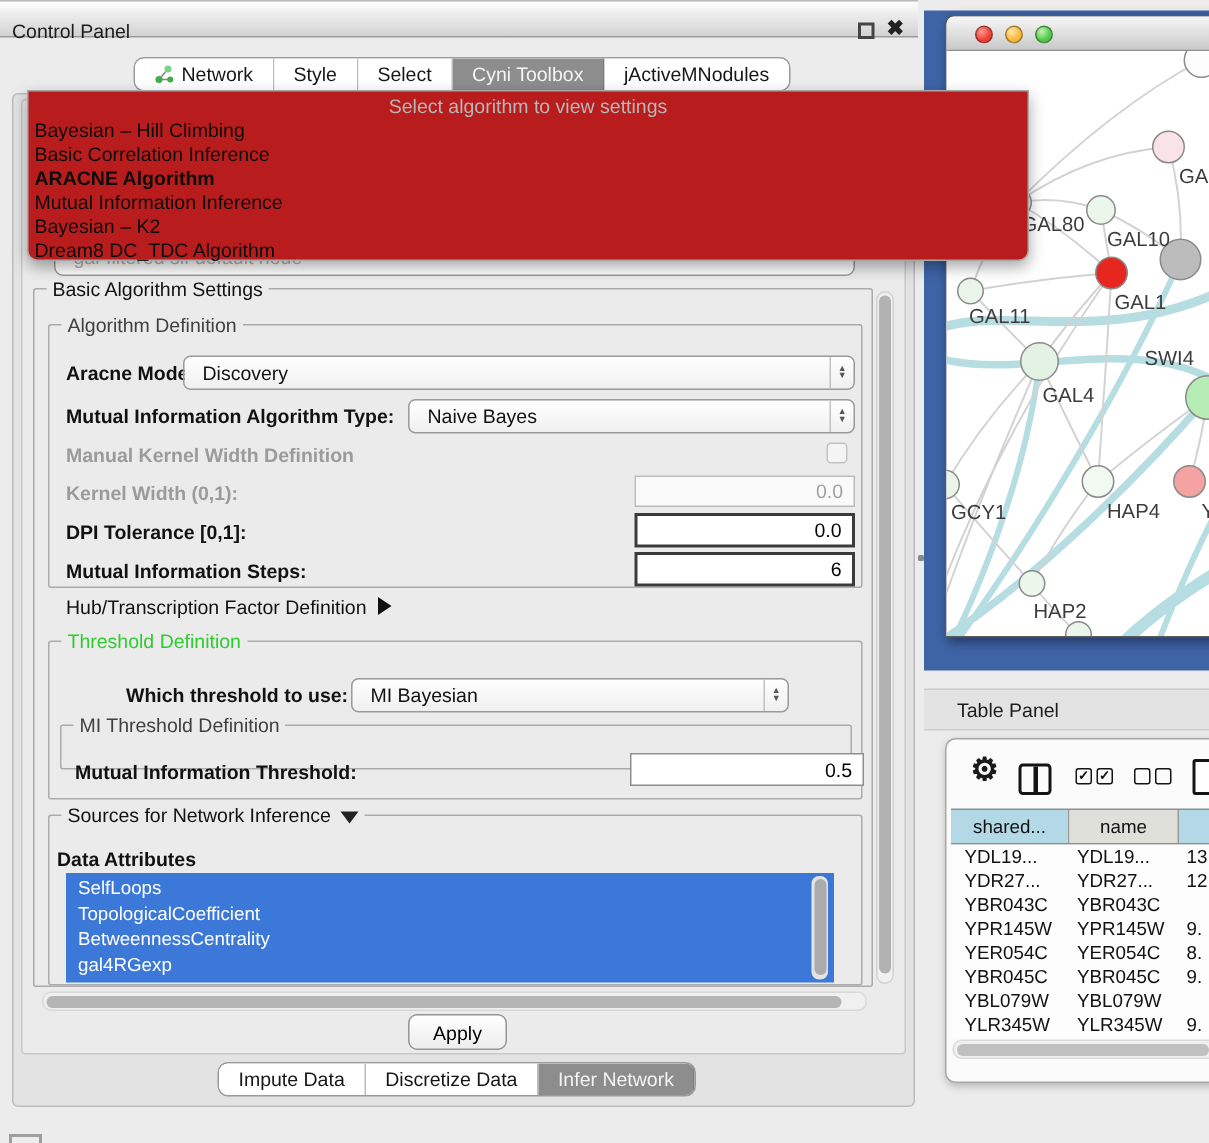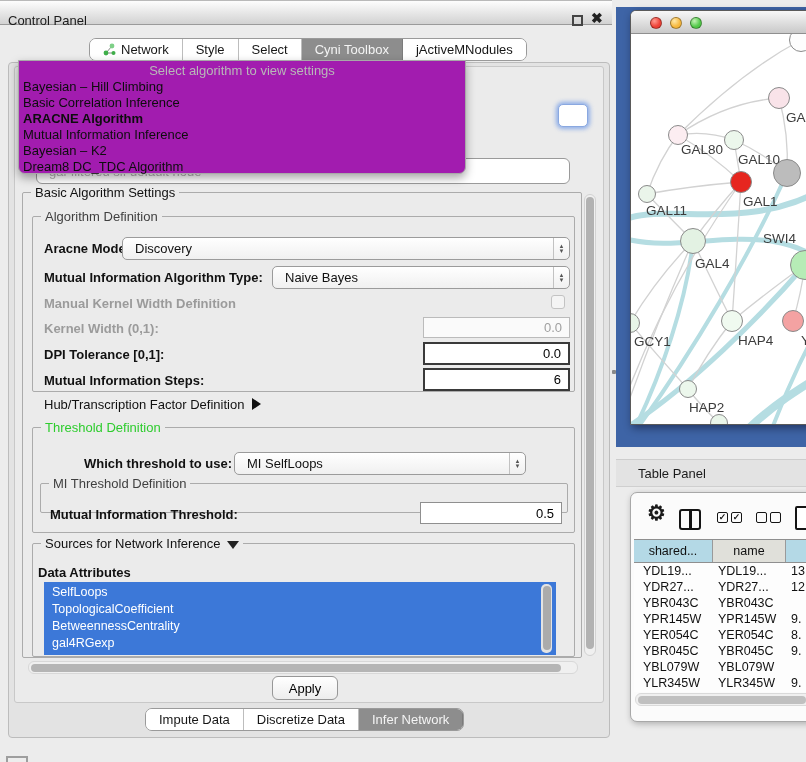--- a/index.html
+++ b/index.html
@@ -26,21 +26,21 @@
     border:1px solid #bcbcbc; border-radius:4px; }
   #inner-panel { left:14px; top:66px; width:590px; height:637px; background:#ebebeb;
     border:1px solid #c8c8c8; border-radius:3px; }
   
   #combo-behind { left:36px; top:158px; width:534px; height:26px; background:#fff;
     border:1px solid #9a9a9a; border-radius:6px; z-index:2; }
   #combo-behind span { position:absolute; left:12px; top:5px; font-size:13px; color:#b3b3b3; }
   #combo-frag { left:558px; top:104px; width:30px; height:23px; background:#fff;
     border:1px solid #8aa8e0; border-radius:5px; box-shadow:0 0 4px 2px rgba(90,140,230,.65); z-index:2; }
   
-  #popup { left:18px; top:60px; width:448px; height:114px; background:#a21caf; z-index:40;
+  #popup { left:18px; top:60px; width:668px; height:114px; background:#b91c1c; z-index:40;
     border:1px solid #a8a8a8; border-radius:0 0 7px 7px; box-shadow:0 4px 10px rgba(0,0,0,.35); }
   #popup-placeholder { left:0; top:2px; width:100%; text-align:center; font-size:13px; color:#b8b8b8; }
   .popup-item { position:absolute; left:4px; width:540px; height:16px; font-size:13px; line-height:16px; color:#0d0d0d; }
   .popup-item.sel { font-weight:bold; }
   
   .fieldset { position:absolute; border:1px solid #ababab; border-radius:2px; }
   .legend { position:absolute; top:-8px; background:#ebebeb; padding:0 4px; font-size:13px; }
   .legend.blue  { color:#404040; }
   .legend.green { color:#2ecc2e; }
   #fs-settings { left:22px; top:192px; width:560px; height:466px; }
@@ -371,31 +371,31 @@
 
 <div class="lbl" style="left:44px;top:397px">
   <span>Hub/Transcription Factor Definition</span><span class="tri-r"></span>
 </div>
 
 <div class="fieldset" id="fs-threshold">
   <span class="legend green" style="left:8px">Threshold Definition</span>
 </div>
 <div class="lbl b" style="left:84px;top:456px">Which threshold to use:</div>
 <div class="combo" style="left:234px;top:452px;width:292px">
-  <span class="cv">MI SelfLoops</span>
+  <span class="cv">MI Bayesian</span>
   <span class="stepper">
       <span>▲</span>
       <span>▼</span>
     </span>
 </div>
 <div class="fieldset" id="fs-midef" style="background:transparent">
   <span class="legend blue" style="left:8px">MI Threshold Definition</span>
 </div>
 <div class="lbl b" style="left:50px;top:507px">Mutual Information Threshold:</div>
-<div class="tin" style="left:420px;top:502px;width:142px;height:22px;border:1px solid #8f8f8f;color:#000">
+<div class="tin" style="left:420px;top:502px;width:156px;height:22px;border:1px solid #8f8f8f;color:#000">
     <span>0.5</span>
   </div>
 
 <div class="fieldset" id="fs-sources">
   <span class="legend" style="left:8px">
     <span>Sources for Network Inference</span><span class="tri-d"></span>
   </span>
 </div>
 <div class="lbl b" style="left:38px;top:565px">Data Attributes</div>
 <div class="abs" id="attr-list">

